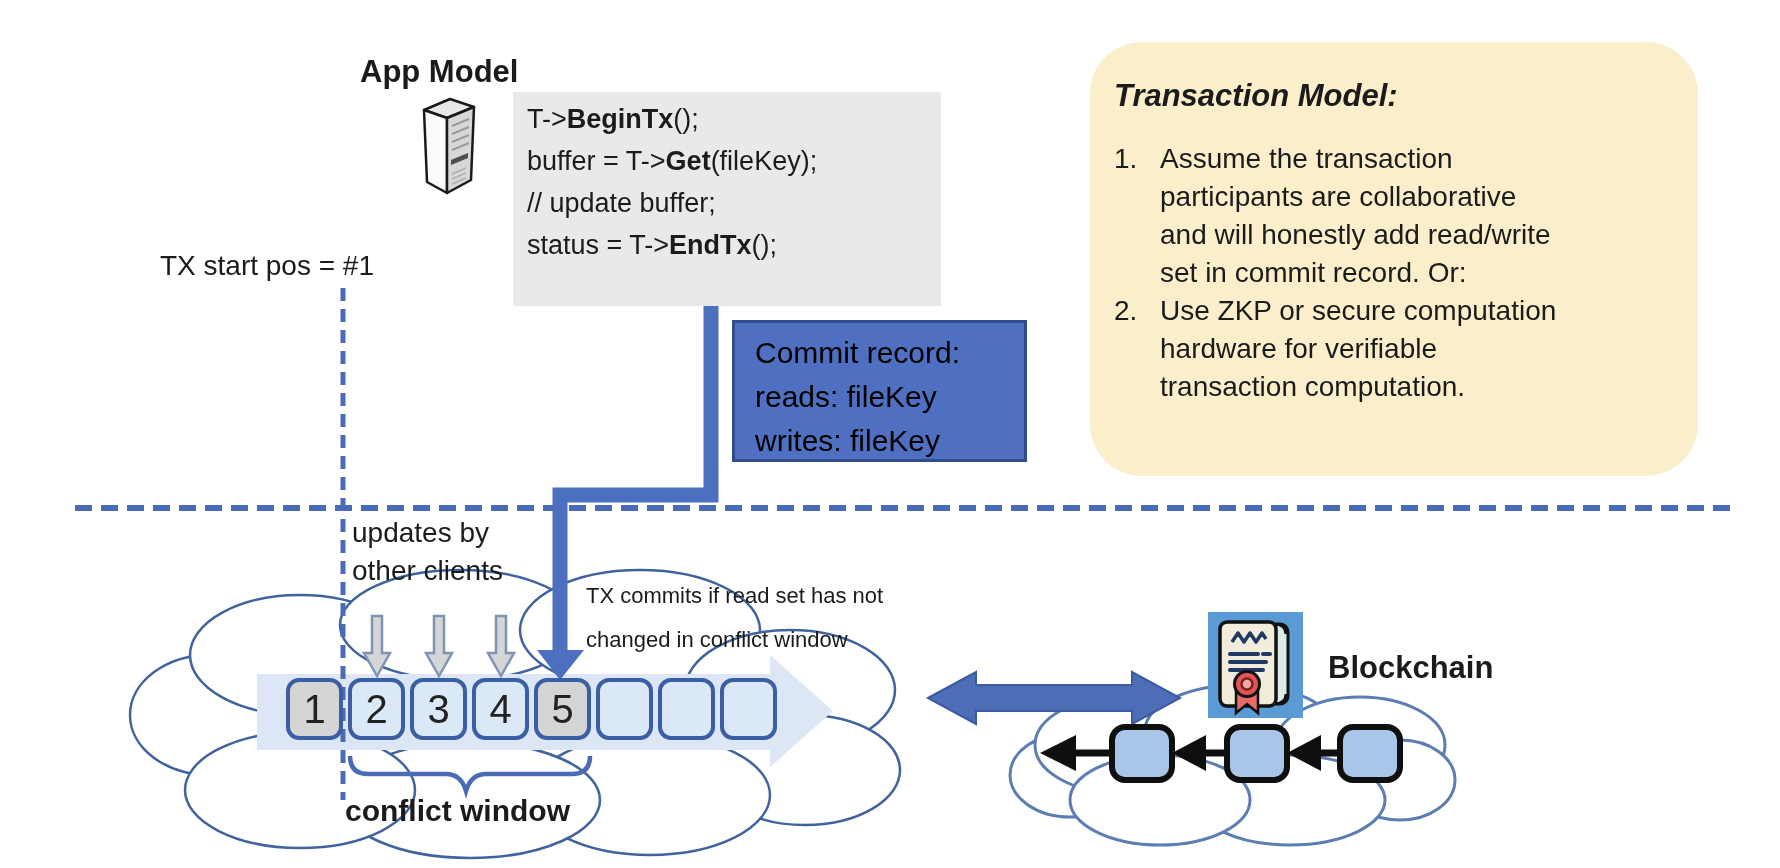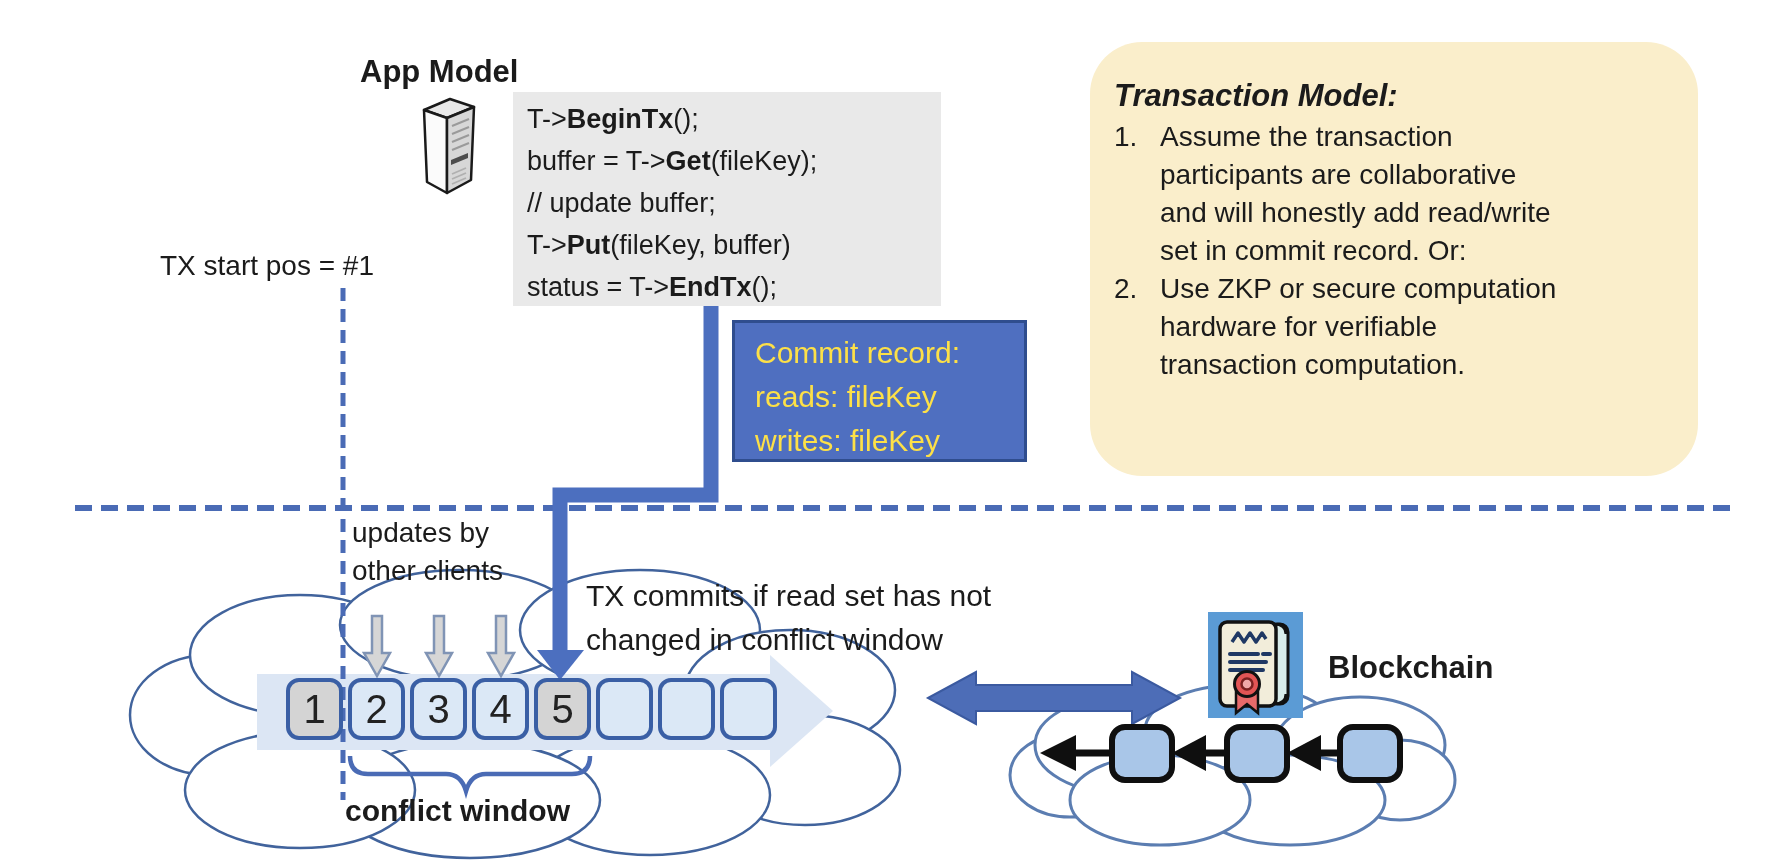--- a/index.html
+++ b/index.html
@@ -17,35 +17,35 @@
   .code-block {
     left:513px; top:92px; width:428px; height:214px; background:#e9e9e9;
     font-size:27px; line-height:42px; padding:6px 0 0 14px; white-space:nowrap;
   }
   .code-block b { font-weight:bold; }
 
   .tx-start-label { left:160px; top:250px; font-size:28px; }
 
   .commit-box {
     left:732px; top:320px; width:295px; height:142px;
-    background:#4f6fc0; border:3px solid #2f4d8e; color:#fde047;
+    background:#4f6fc0; border:3px solid #2f4d8e; color:#000000;
     font-size:30px; line-height:44px; padding:8px 0 0 20px; white-space:nowrap;
   }
 
   .model-box {
     left:1090px; top:42px; width:608px; height:434px;
     background:#faeecb; border-radius:52px; padding:36px 0 0 24px;
   }
-  .model-title { font-size:31px; font-weight:bold; font-style:italic; margin-bottom:4px; }
+  .model-title { font-size:31px; font-weight:bold; font-style:italic; margin-bottom:26px; }
   .model-item { display:flex; font-size:28px; line-height:38px; }
   .model-item .num { width:46px; flex:0 0 46px; }
   .model-item .lines div { white-space:nowrap; }
 
   .updates-label { left:352px; top:514px; font-size:28px; line-height:38px; }
-  .tx-commits-label { left:586px; top:574px; font-size:30px; line-height:44px; }
+  .tx-commits-label { left:586px; top:574px; font-size:22px; line-height:44px; }
   .conflict-window-label { left:345px; top:794px; font-size:30px; font-weight:bold; }
   .blockchain-label { left:1328px; top:650px; font-size:31px; font-weight:bold; }
 
   .tl-box {
     position:absolute; z-index:2; top:678px; width:57px; height:62px;
     border:4px solid #3a5fa5; border-radius:13px; background:#dbe8f6;
     display:flex; align-items:center; justify-content:center;
     font-size:40px; color:#222222;
   }
   .tl-box.gray { background:#d4d4d4; }
@@ -145,21 +145,20 @@
         <line x1="36" y1="85" x2="50" y2="79"></line>
         <line x1="36" y1="90" x2="50" y2="84"></line>
       </g>
     </svg>
   </div>
 
   <div class="abs code-block">
     <div><span>T-&gt;</span><b>BeginTx</b><span>();</span></div>
     <div><span>buffer = T-&gt;</span><b>Get</b><span>(fileKey);</span></div>
     <div><span>// update buffer;</span><b></b><span></span></div>
-    <div><span>T-&gt;</span><b>Put</b><span>(fileKey, buffer)</span></div>
     <div><span>status = T-&gt;</span><b>EndTx</b><span>();</span></div>
   </div>
 
   <div class="abs tx-start-label">TX start pos = #1</div>
 
   <div class="abs commit-box">
     <div>Commit record:</div>
     <div>reads: fileKey</div>
     <div>writes: fileKey</div>
   </div>

